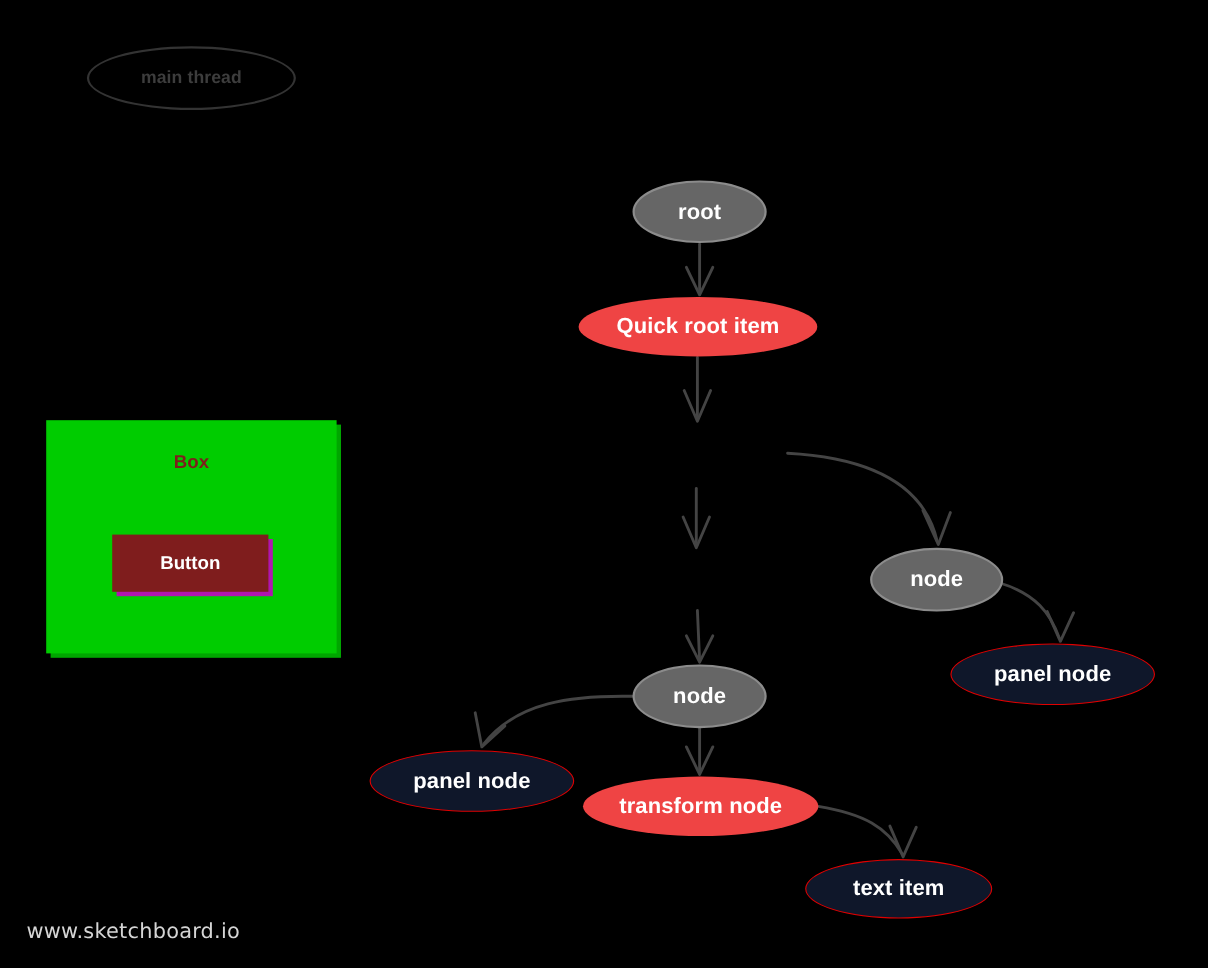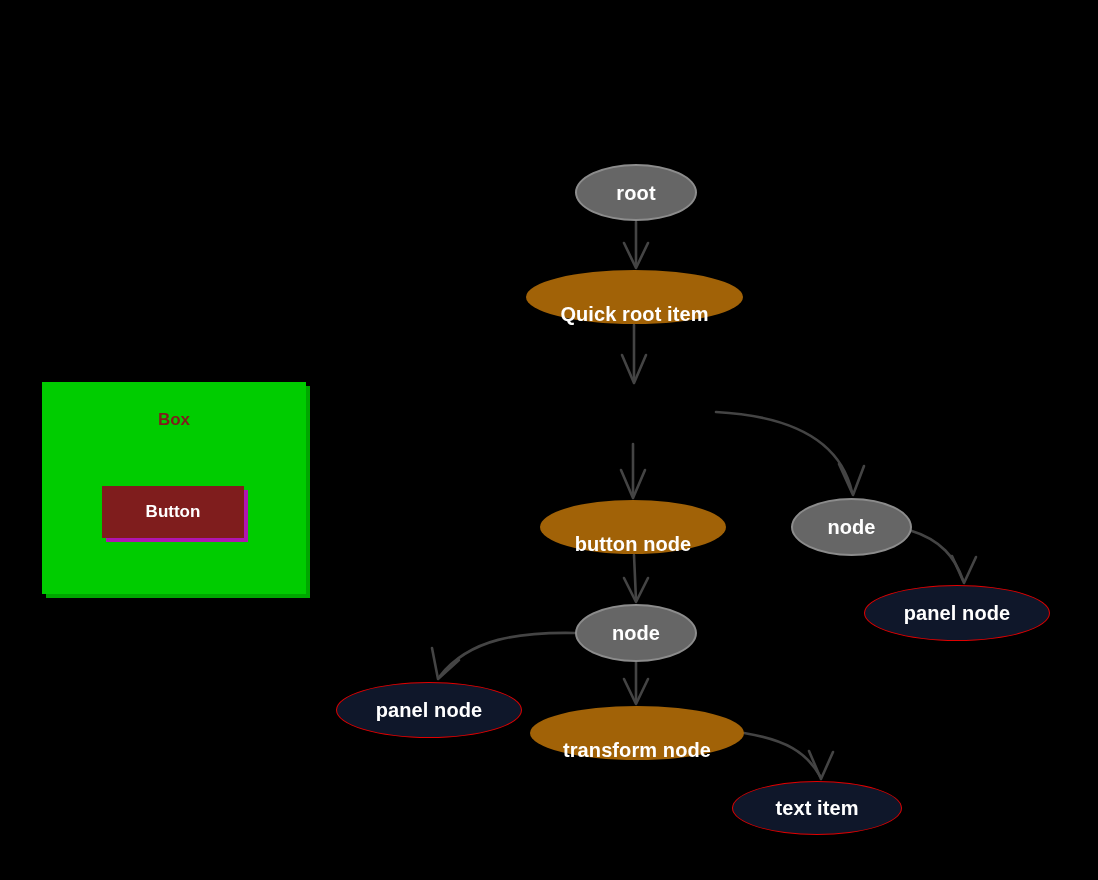--- a/index.html
+++ b/index.html
@@ -46,22 +46,21 @@
     border: 2.5px solid #333333;
     color: #3d3d3d;
     font-weight: bold;
     font-size: 16px;
   }
   .n-gray {
     background: #666666;
     border: 2.5px solid #8c8c8c;
   }
   .n-blue {
-    background: #a16207;
-    align-items: flex-end;
+    background: #ef4444;
   }
   .n-red {
     background: #0f172a;
     border: 1.5px solid #e00000;
   }
   .box-shape {
     position: absolute;
     background: #00cc00;
     box-sizing: border-box;
     display: flex;
@@ -142,33 +141,33 @@
         <path d="M624,679 L636,704 L648,679"></path>
       </g>
 
       <g>
         <path d="M744,733 C786,740 806,752 820,776"></path>
         <path d="M809,751 L821,779 L833,752"></path>
       </g>
     </g>
   </svg>
 
+  <div class="node thread-group" style="left:79px; top:42px; width:190px; height:58px;">
+    <span>main thread</span>
+  </div>
 
   <div class="node ellipse n-gray" style="left:575px; top:164px; width:122px; height:57px;">
     <span>root</span>
   </div>
 
   <div class="node ellipse n-blue" style="left:526px; top:270px; width:217px; height:54px;">
     <span>Quick root item</span>
   </div>
 
 
-  <div class="node ellipse n-blue" style="left:540px; top:500px; width:186px; height:54px;">
-    <span>button node</span>
-  </div>
 
   <div class="node ellipse n-gray" style="left:791px; top:498px; width:121px; height:58px;">
     <span>node</span>
   </div>
 
   <div class="node ellipse n-red" style="left:864px; top:585px; width:186px; height:56px;">
     <span>panel node</span>
   </div>
 
   <div class="node ellipse n-gray" style="left:575px; top:604px; width:122px; height:58px;">
@@ -188,14 +187,15 @@
   </div>
 
   <div class="box-shape" style="left:42px; top:382px; width:264px; height:212px;">
     <span class="box-label">Box</span>
   </div>
 
   <div class="button-shape" style="left:102px; top:486px; width:142px; height:52px;">
     <span>Button</span>
   </div>
 
+  <div class="watermark" style="left:24px; top:836px;">www.sketchboard.io</div>
 
 </div>
 
 </body></html>

